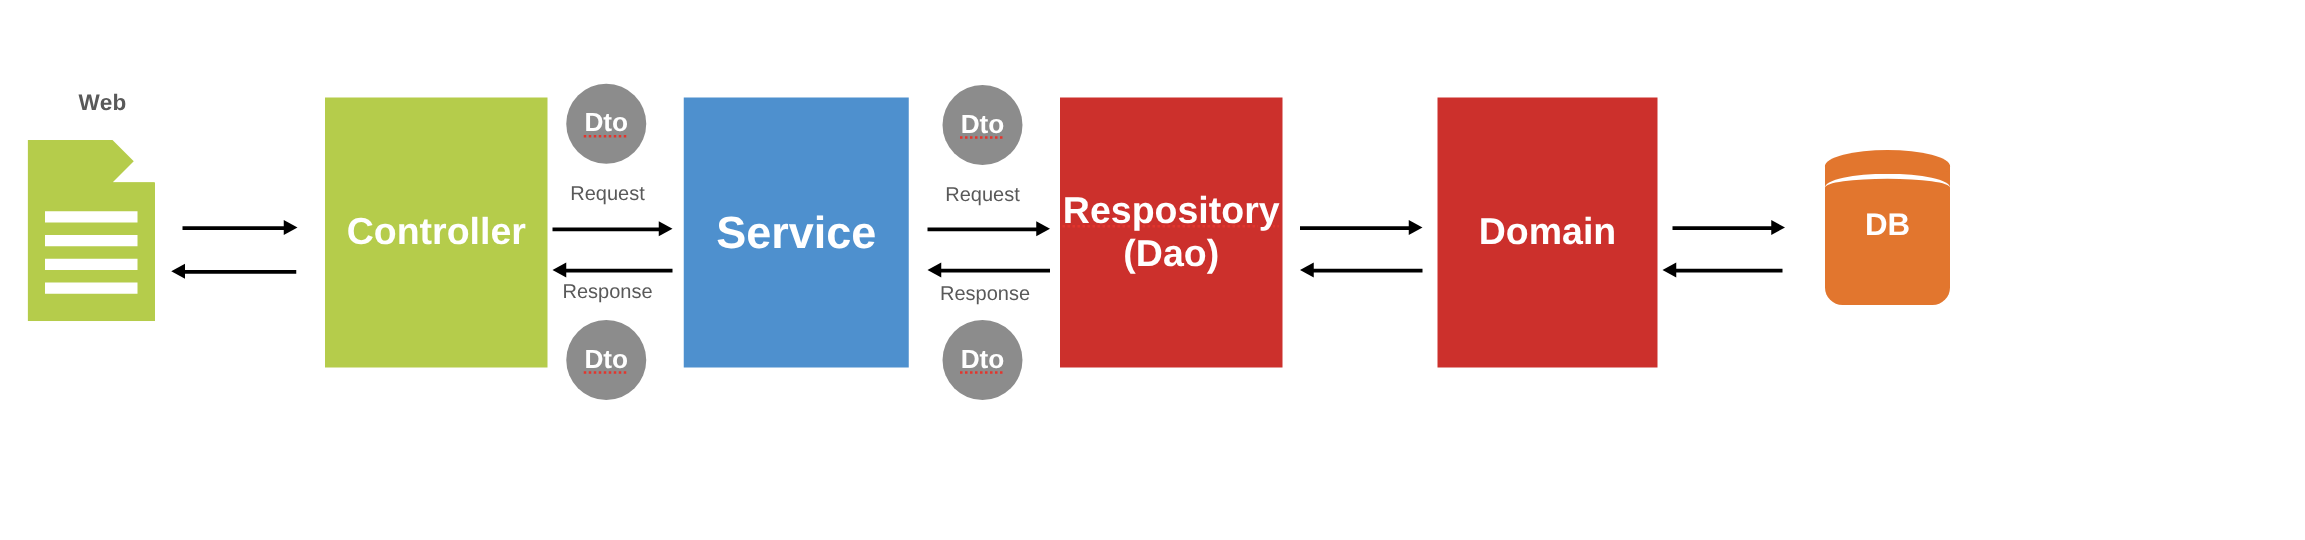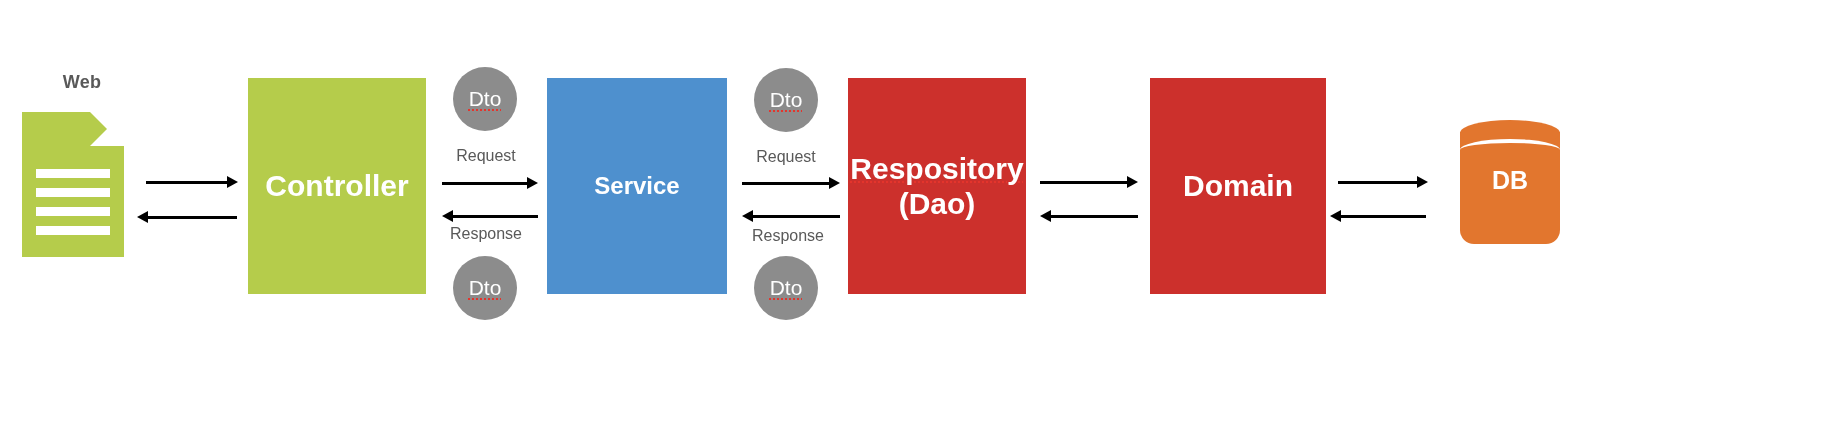--- a/index.html
+++ b/index.html
@@ -52,22 +52,22 @@
     position: absolute;
     display: flex;
     align-items: center;
     justify-content: center;
     text-align: center;
     color: #ffffff;
     font-weight: bold;
     line-height: 1.18;
   }
   .node-box .box-text { display: block; }
-  .box-controller { left: 248px; top: 78px; width: 178px; height: 216px; background: #b5cc4b; font-size: 30px; }
-  .box-service    { left: 547px; top: 78px; width: 180px; height: 216px; background: #4e90ce; font-size: 24px; }
+  .box-controller { left: 260px; top: 78px; width: 178px; height: 216px; background: #b5cc4b; font-size: 30px; }
+  .box-service    { left: 547px; top: 78px; width: 180px; height: 216px; background: #4e90ce; font-size: 36px; }
   .box-repository { left: 848px; top: 78px; width: 178px; height: 216px; background: #cc302c; font-size: 30px; }
   .box-domain     { left: 1150px; top: 78px; width: 176px; height: 216px; background: #cc302c; font-size: 30px; }
 
   
   .squiggle {
     position: relative;
     text-decoration: underline;
     text-decoration-color: #e4342c;
     text-decoration-style: dotted;
     text-decoration-thickness: 2px;
@@ -98,21 +98,21 @@
     font-size: 25px; font-weight: bold;
   }
 
   
   .dto {
     position: absolute;
     width: 64px; height: 64px;
     border-radius: 50%;
     background: #8c8c8c;
     display: flex; align-items: center; justify-content: center;
-    color: #ffffff; font-size: 21px; font-weight: normal;
+    color: #ffffff; font-size: 21px; font-weight: bold;
   }
 
   
   .arrow { position: absolute; height: 14px; }
   .arrow .shaft {
     position: absolute; top: 6px; height: 3px; background: #000000;
   }
   .arrow .head {
     position: absolute; top: 1px;
     width: 0; height: 0;

